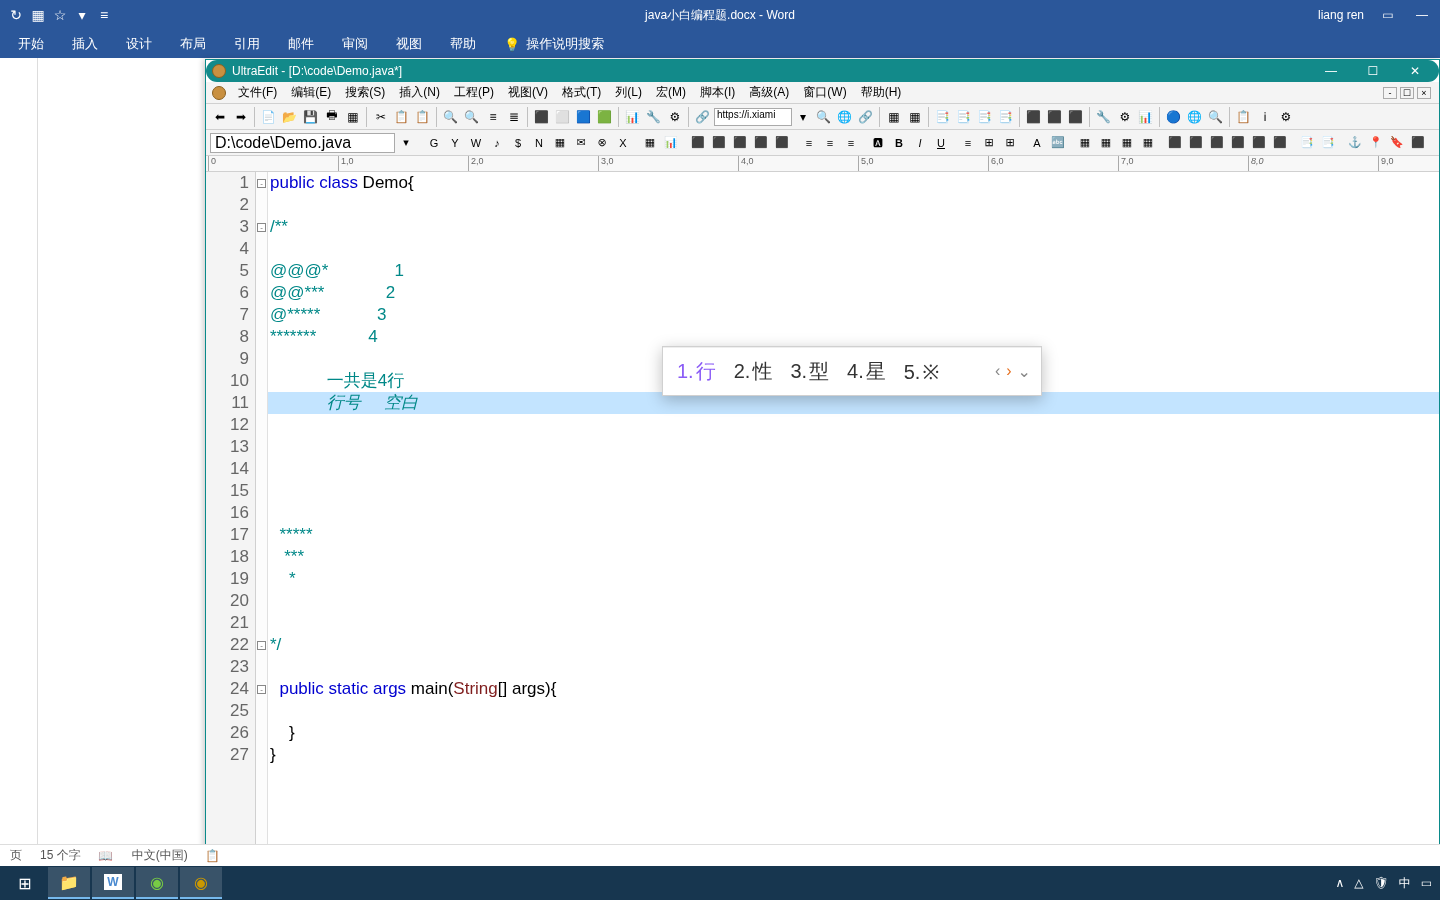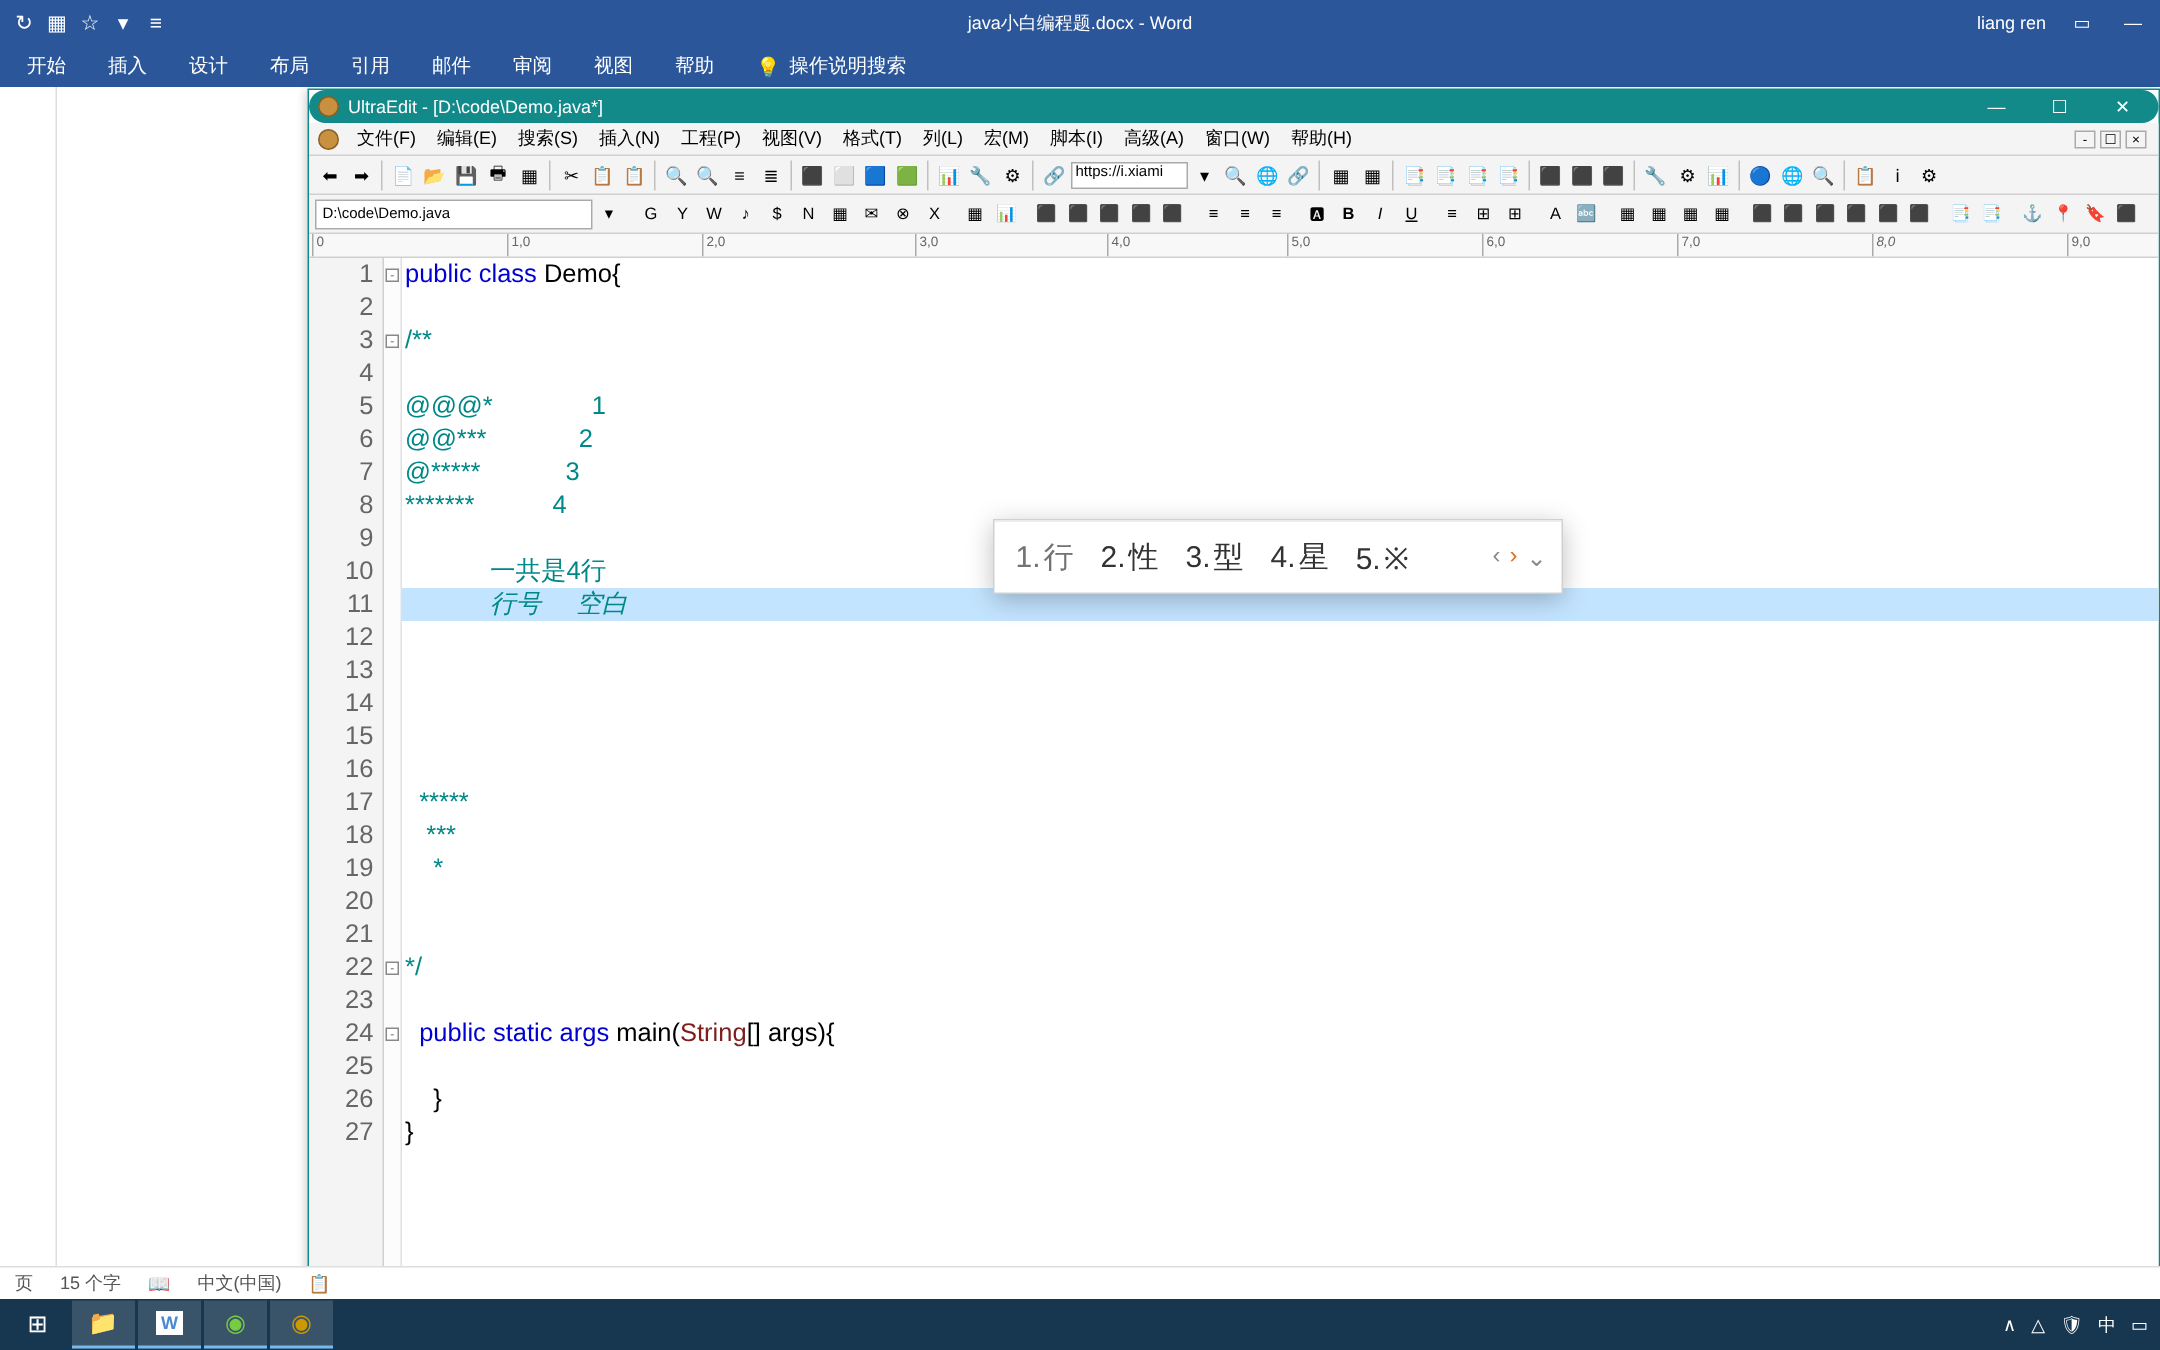--- a/index.html
+++ b/index.html
@@ -34,21 +34,21 @@
 .ue-menubar .mi { padding:2px 6px; cursor:pointer; }
 .ue-menubar .mdir { position:absolute; right:8px; display:flex; gap:3px; }
 .ue-menubar .mdir .mb { width:14px; height:12px; border:1px solid #aaa; font-size:9px; display:flex; align-items:center; justify-content:center; cursor:pointer; }
 
 .ue-toolbar { height:26px; background:#f4f4f4; border-bottom:1px solid #d0d0d0; display:flex; align-items:center; padding:0 4px; gap:1px; overflow:hidden; }
 .ue-toolbar .tb { width:20px; height:20px; border:1px solid transparent; display:flex; align-items:center; justify-content:center; font-size:12px; cursor:pointer; }
 .ue-toolbar .sep { width:2px; height:20px; border-left:1px solid #c0c0c0; margin:0 2px; }
 .ue-toolbar .url { width:78px; height:18px; border:1px solid #aaa; background:#fff; font-size:10px; padding:0 2px; overflow:hidden; white-space:nowrap; }
 
 .ue-toolbar2 { height:26px; background:#f4f4f4; border-bottom:1px solid #d0d0d0; display:flex; align-items:center; padding:0 4px; gap:1px; overflow:hidden; }
-.ue-toolbar2 .fname { width:185px; height:20px; border:1px solid #aaa; background:#fff; font-size:10px; padding:1px 4px; }
+.ue-toolbar2 .fname { width:185px; height:20px; border:1px solid #aaa; background:#fff; font-size:16px; padding:1px 4px; }
 .ue-toolbar2 .tb { width:20px; height:20px; display:flex; align-items:center; justify-content:center; font-size:11px; cursor:pointer; border:1px solid transparent; }
 .ue-toolbar2 .sep { width:6px; }
 
 .ue-ruler { height:16px; background:#f8f8f8; border-bottom:1px solid #d0d0d0; position:relative; font-size:9px; color:#666; overflow:hidden; }
 .ue-ruler .tick { position:absolute; top:0; height:100%; border-left:1px solid #aaa; padding-left:2px; }
 
 .ue-editor { flex:1; display:flex; background:#fff; font-family:"Courier New",monospace; font-size:17px; overflow:hidden; position:relative; }
 .ue-gutter { width:50px; background:#f4f4f4; text-align:right; padding-right:6px; color:#666; border-right:1px solid #d0d0d0; }
 .ue-gutter .ln { height:22px; line-height:22px; }
 .ue-fold { width:12px; background:#fcfcfc; border-right:1px solid #e0e0e0; }
@@ -65,21 +65,21 @@
 
 
 .ime { position:absolute; left:662px; top:346px; width:380px; background:#fff; border:1px solid #d0d0d0; box-shadow:0 4px 16px rgba(0,0,0,.25); font-family:"Microsoft YaHei"; }
 .ime-top { height:44px; display:flex; align-items:center; padding:0 14px; position:relative; }
 .ime-top .pinyin { font-size:22px; color:#2a7cc7; font-weight:500; border-bottom:1px solid #2a7cc7; }
 .ime-top .hint { position:absolute; right:50px; font-size:14px; color:#888; }
 .ime-top .hint .warn { color:#d07020; margin-right:4px; }
 .ime-top .logo { position:absolute; right:-4px; top:-4px; width:42px; height:42px; background:#fff; border:1px solid #eee; display:flex; align-items:center; justify-content:center; font-size:28px; font-weight:bold; color:#e67020; font-style:italic; border-radius:4px; }
 .ime-cand { height:48px; display:flex; align-items:center; padding:0 14px; gap:18px; font-size:20px; border-top:1px solid #eee; position:relative; }
 .ime-cand .c { color:#333; cursor:pointer; }
-.ime-cand .c.sel { color:#737373; }
+.ime-cand .c.sel { color:#8b5cf6; }
 .ime-cand .c .n { margin-right:2px; }
 .ime-cand .nav { position:absolute; right:10px; display:flex; gap:6px; color:#888; }
 .ime-cand .nav span { cursor:pointer; font-size:16px; }
 .word-statusbar { position:absolute; left:0; right:0; bottom:34px; height:22px; background:#fff; border-top:1px solid #ddd; display:flex; align-items:center; font-size:12px; color:#555; padding:0 10px; gap:18px; }
 
 
 .taskbar { position:absolute; left:0; right:0; bottom:0; height:34px; background:#17364f; display:flex; align-items:center; padding:0 4px; gap:2px; }
 .taskbar .tbtn { width:42px; height:30px; display:flex; align-items:center; justify-content:center; cursor:pointer; }
 .taskbar .tbtn.active { background:rgba(255,255,255,.15); border-bottom:2px solid #76b9ed; height:32px; }
 .taskbar .tray { position:absolute; right:8px; display:flex; gap:10px; color:#fff; font-size:12px; align-items:center; }
@@ -276,21 +276,21 @@
         <span class="tb">📍</span>
         <span class="tb">🔖</span>
         <span class="tb">⬛</span>
       </div>
   </div>
 
   <div class="ue-ruler" id="ruler">
       <div class="tick" style="left: 2px;">0</div>
       <div class="tick" style="left: 132px;">1,0</div>
       <div class="tick" style="left: 262px;">2,0</div>
-      <div class="tick" style="left: 404px;">3,0</div>
+      <div class="tick" style="left: 392px;">3,0</div>
       <div class="tick" style="left: 532px;">4,0</div>
       <div class="tick" style="left: 652px;">5,0</div>
       <div class="tick" style="left: 782px;">6,0</div>
       <div class="tick" style="left: 912px;">7,0</div>
       <div class="tick" style="left: 1042px; font-style: italic;">8,0</div>
       <div class="tick" style="left: 1172px;">9,0</div>
     </div>
 
   <div class="ue-editor">
     <div class="ue-gutter" id="gutter">

